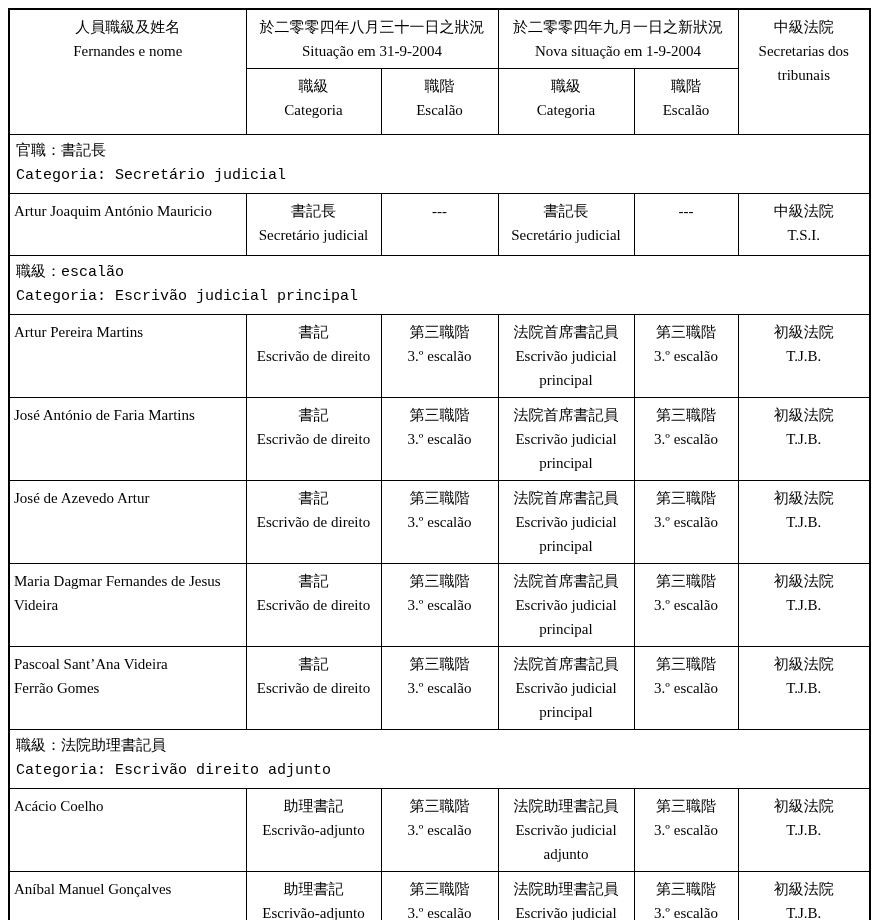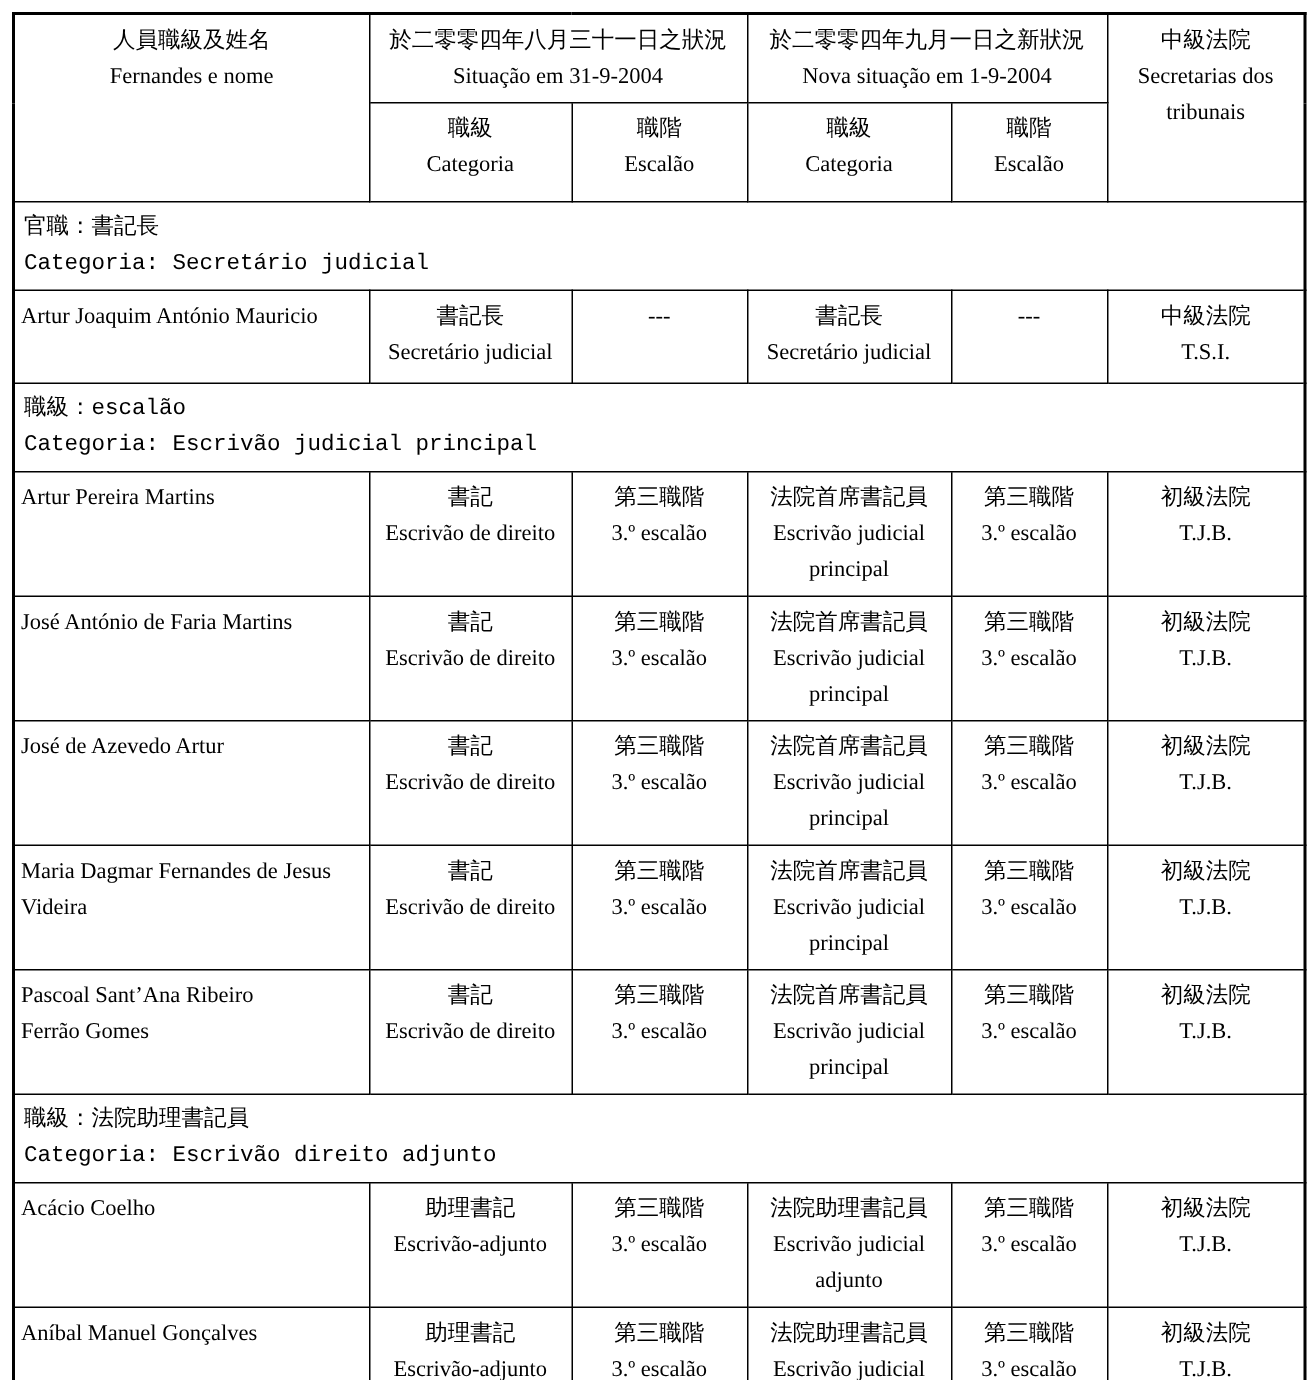--- a/index.html
+++ b/index.html
@@ -150,21 +150,21 @@
 3.º escalão</td>
       <td class="c">法院首席書記員
 Escrivão judicial
 principal</td>
       <td class="c">第三職階
 3.º escalão</td>
       <td class="c">初級法院
 T.J.B.</td>
     </tr>
     <tr class="r3">
-      <td class="nm">Pascoal Sant’Ana Ribeiro
+      <td class="nm">Pascoal Sant’Ana Videira
 Ferrão Gomes</td>
       <td class="c">書記
 Escrivão de direito</td>
       <td class="c">第三職階
 3.º escalão</td>
       <td class="c">法院首席書記員
 Escrivão judicial
 principal</td>
       <td class="c">第三職階
 3.º escalão</td>

